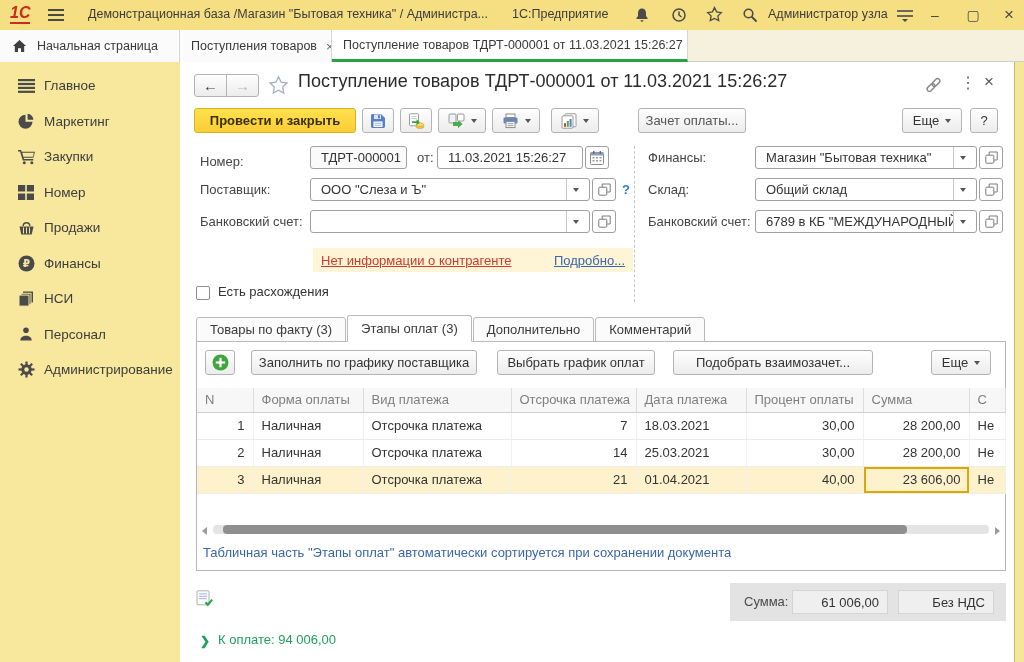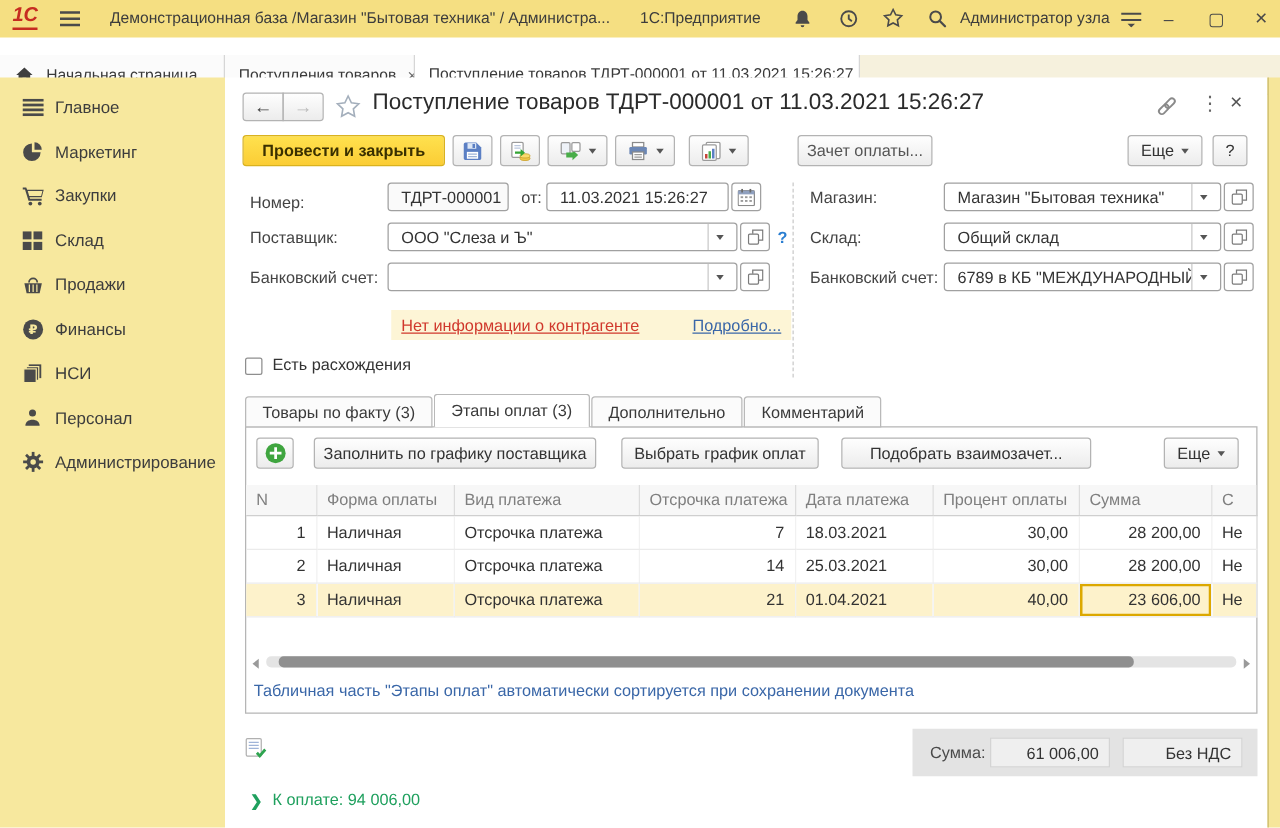--- a/index.html
+++ b/index.html
@@ -5,21 +5,21 @@
   * { margin:0; padding:0; box-sizing:border-box; }
   html,body { width:1024px; height:662px; overflow:hidden; font-family:"Liberation Sans", sans-serif; font-size:13px; color:#333; background:#fff; }
   .abs { position:absolute; }
 
   
   #titlebar { position:absolute; left:0; top:0; width:1024px; height:30px; background:#f5df82; }
   #titlebar .ttext { font-size:12.5px; color:#3c3c3c; white-space:nowrap; }
   .winbtn { font-size:14px; color:#4a4a4a; text-align:center; width:22px; line-height:30px; }
 
   
-  #tabbar { position:absolute; left:0; top:44px; width:1024px; height:32px; background:#f6f1dd; border-bottom:1px solid #cfcfcf; }
+  #tabbar { position:absolute; left:0; top:30px; width:1024px; height:32px; background:#f6f1dd; border-bottom:1px solid #cfcfcf; }
   .wtab { position:absolute; top:0; height:32px; background:#fbfbfb; border-right:1px solid #d6d6d6; display:flex; align-items:center; font-size:12.5px; color:#3a3a3a; white-space:nowrap; overflow:hidden; }
   .wtab .x { margin-left:9px; color:#666; font-size:13px; }
   .wtab.active { background:#fff; border-bottom:3px solid #27a343; }
 
   
   #sidebar { position:absolute; left:0; top:62px; width:180px; height:600px; background:#f7e89e; padding-top:6px; }
   .sb-item { height:35.5px; display:flex; align-items:center; padding-left:18px; color:#3d3d3d; font-size:13.5px; cursor:default; }
   .sb-item .ic { width:26px; display:flex; align-items:center; }
 
   
@@ -169,21 +169,21 @@
     <span class="ic">
         <svg width="16" height="15" viewBox="0 0 16 15">
           <g fill="#4a4a4a">
             <rect x="0" y="0" width="7.2" height="6.5"></rect>
             <rect x="8.8" y="0" width="7.2" height="6.5"></rect>
             <rect x="0" y="8.5" width="7.2" height="6.5"></rect>
             <rect x="8.8" y="8.5" width="7.2" height="6.5"></rect>
           </g>
         </svg>
       </span>
-    <span>Склад</span>
+    <span>Номер</span>
   </div>
   <div class="sb-item">
     <span class="ic">
         <svg width="17" height="16" viewBox="0 0 17 16">
           <path d="M5.2 6a3.3 3.3 0 0 1 6.6 0" fill="none" stroke="#4a4a4a" stroke-width="1.4"></path>
           <path d="M1.5 6.5h14l-1.8 8h-10.4z" fill="#4a4a4a"></path>
           <g stroke="#f7e89e" stroke-width="1">
             <path d="M5.5 7.5v6"></path>
             <path d="M8.5 7.5v6"></path>
             <path d="M11.5 7.5v6"></path>
@@ -363,21 +363,21 @@
   </span>
   <span class="sqbtn" style="left:412px;top:148px;">
     <svg width="13" height="13" viewBox="0 0 13 13" fill="none" stroke="#7a7a7a">
         <rect x="0.8" y="4.2" width="8" height="8" rx="1"></rect>
         <path d="M4.2 4V1h8v8h-3"></path>
       </svg>
   </span>
 
   <span class="abs" style="left:454px;top:84px;height:156px;border-left:1px dashed #c9c9c9;"></span>
 
-  <span class="flabel" style="left:468px;top:84px;">Магазин:</span>
+  <span class="flabel" style="left:468px;top:84px;">Финансы:</span>
   <span class="field" style="left:575px;top:84px;width:222px;">
     <span>Магазин "Бытовая техника"</span>
     <span class="dd">
         <span class="caret" style="margin:0;"></span>
       </span>
   </span>
   <span class="sqbtn" style="left:799px;top:84px;">
     <svg width="13" height="13" viewBox="0 0 13 13" fill="none" stroke="#7a7a7a">
         <rect x="0.8" y="4.2" width="8" height="8" rx="1"></rect>
         <path d="M4.2 4V1h8v8h-3"></path>

